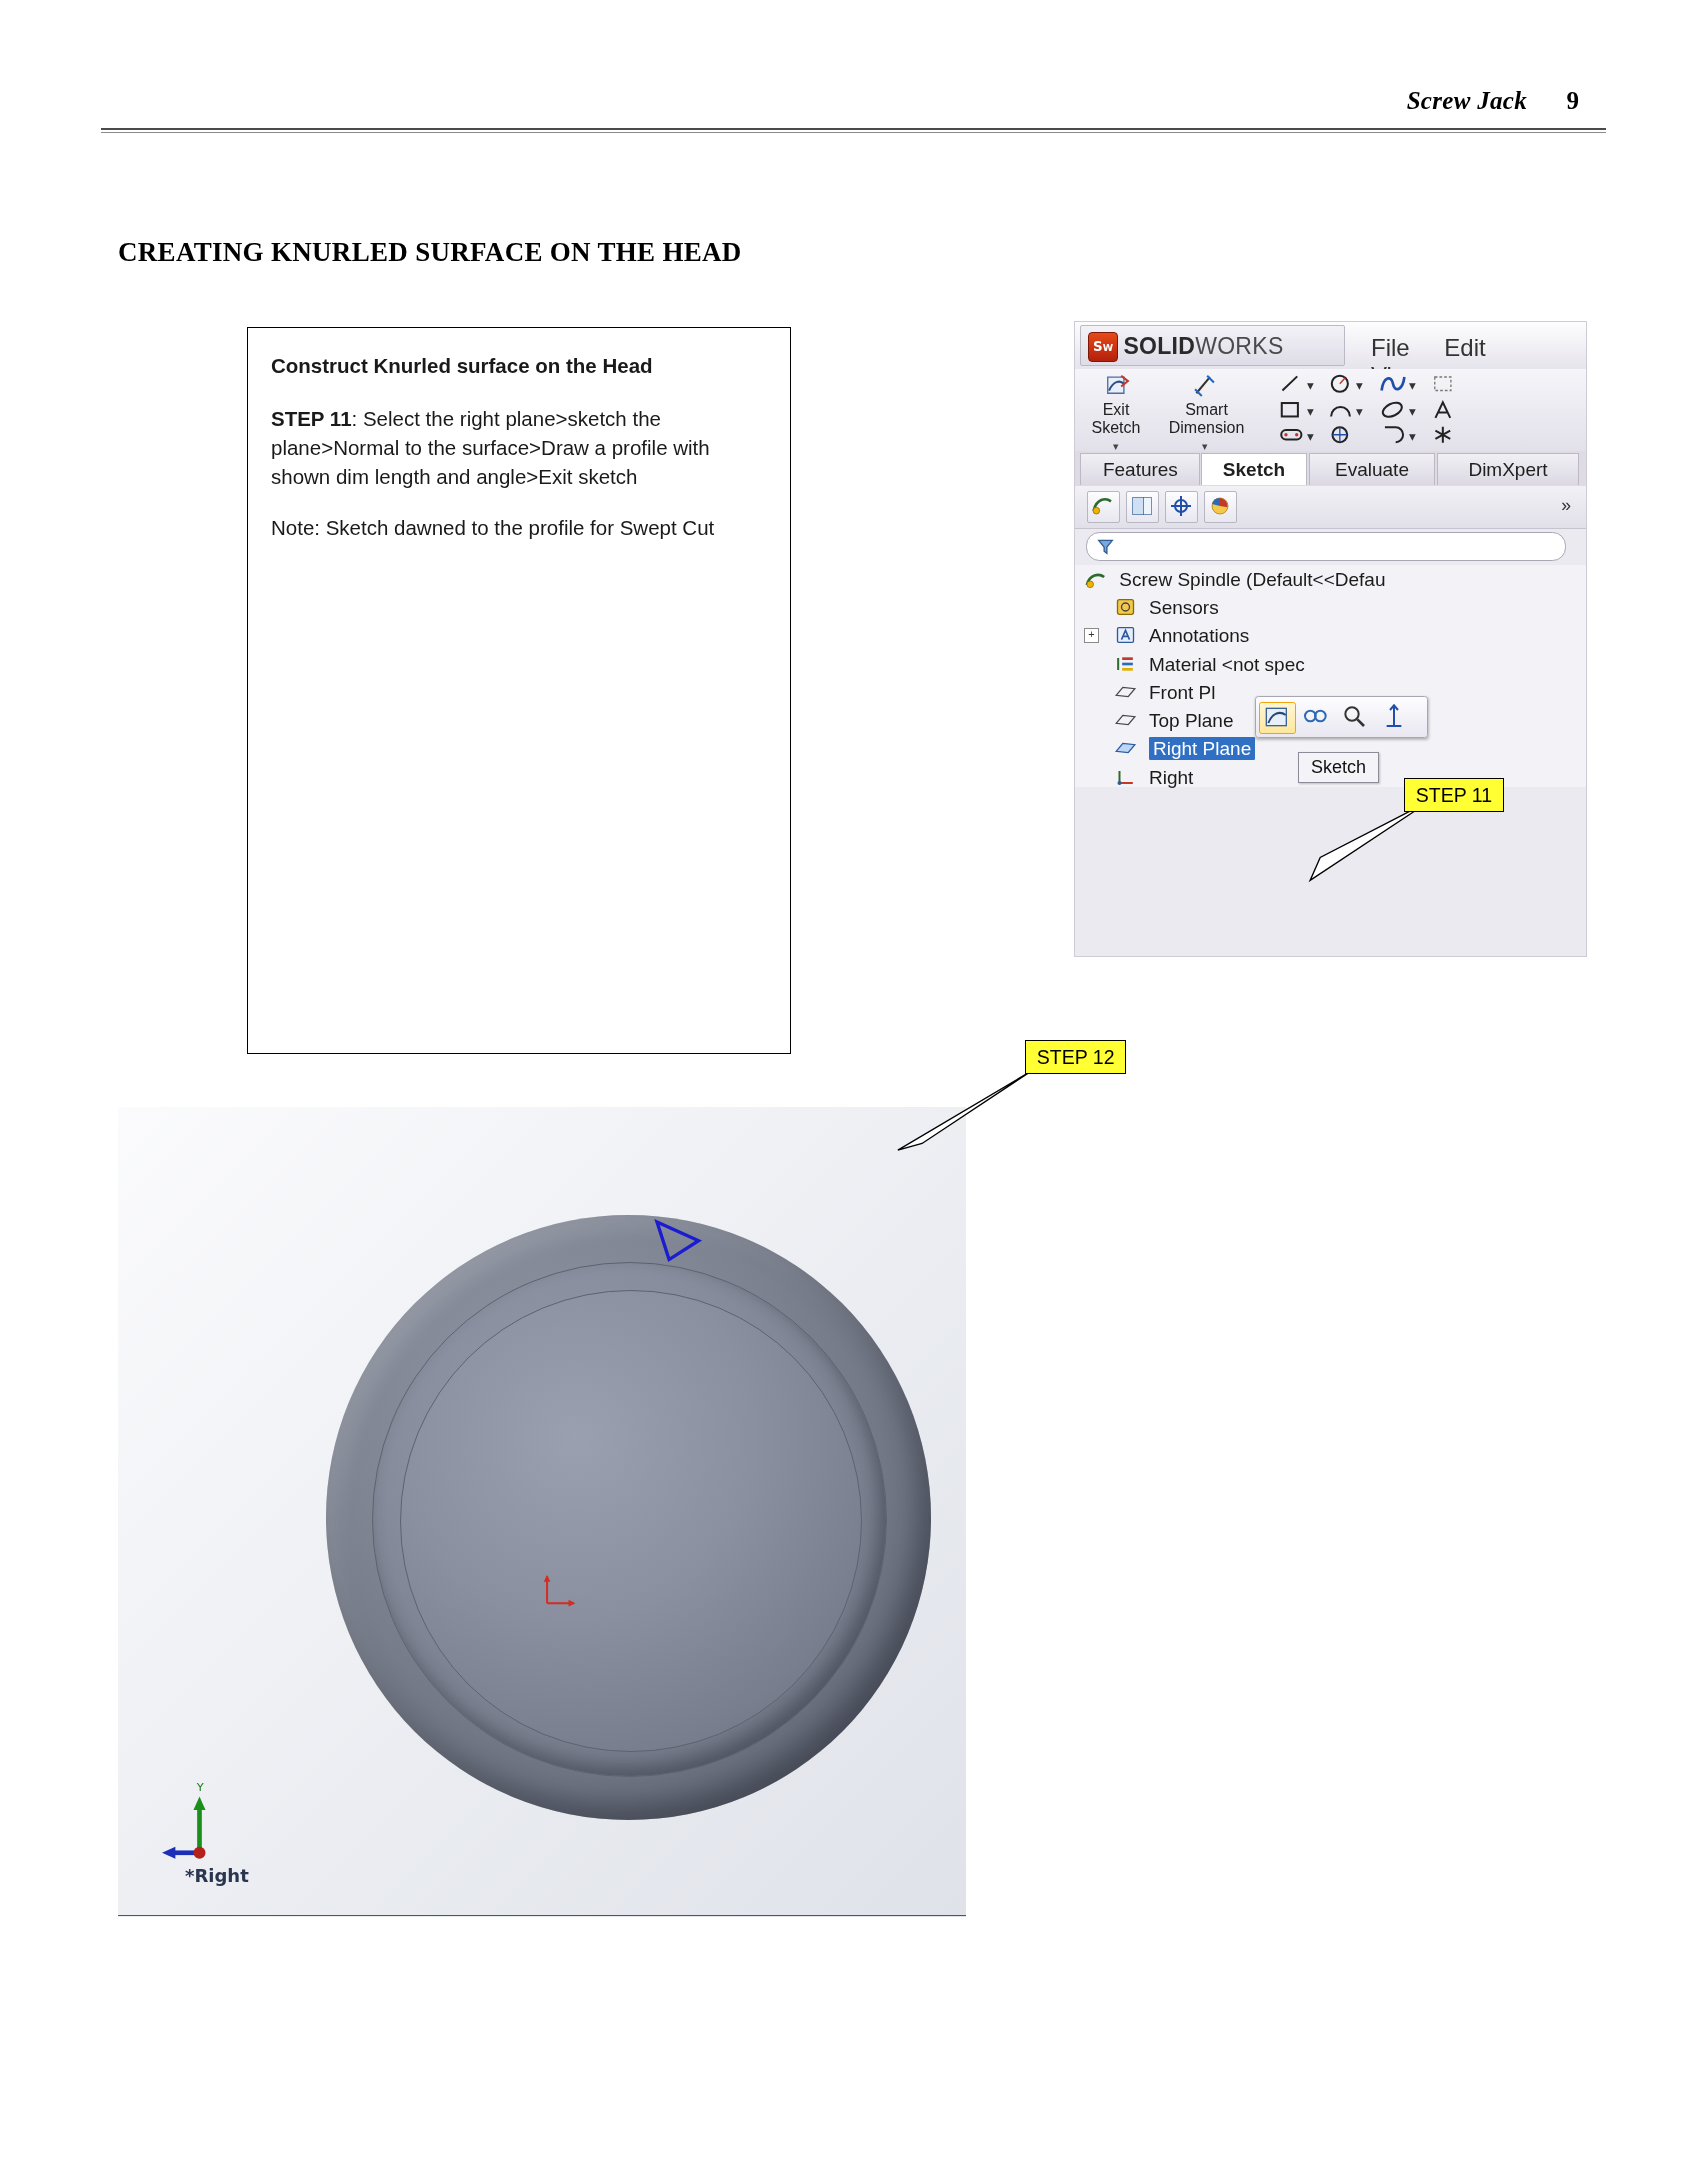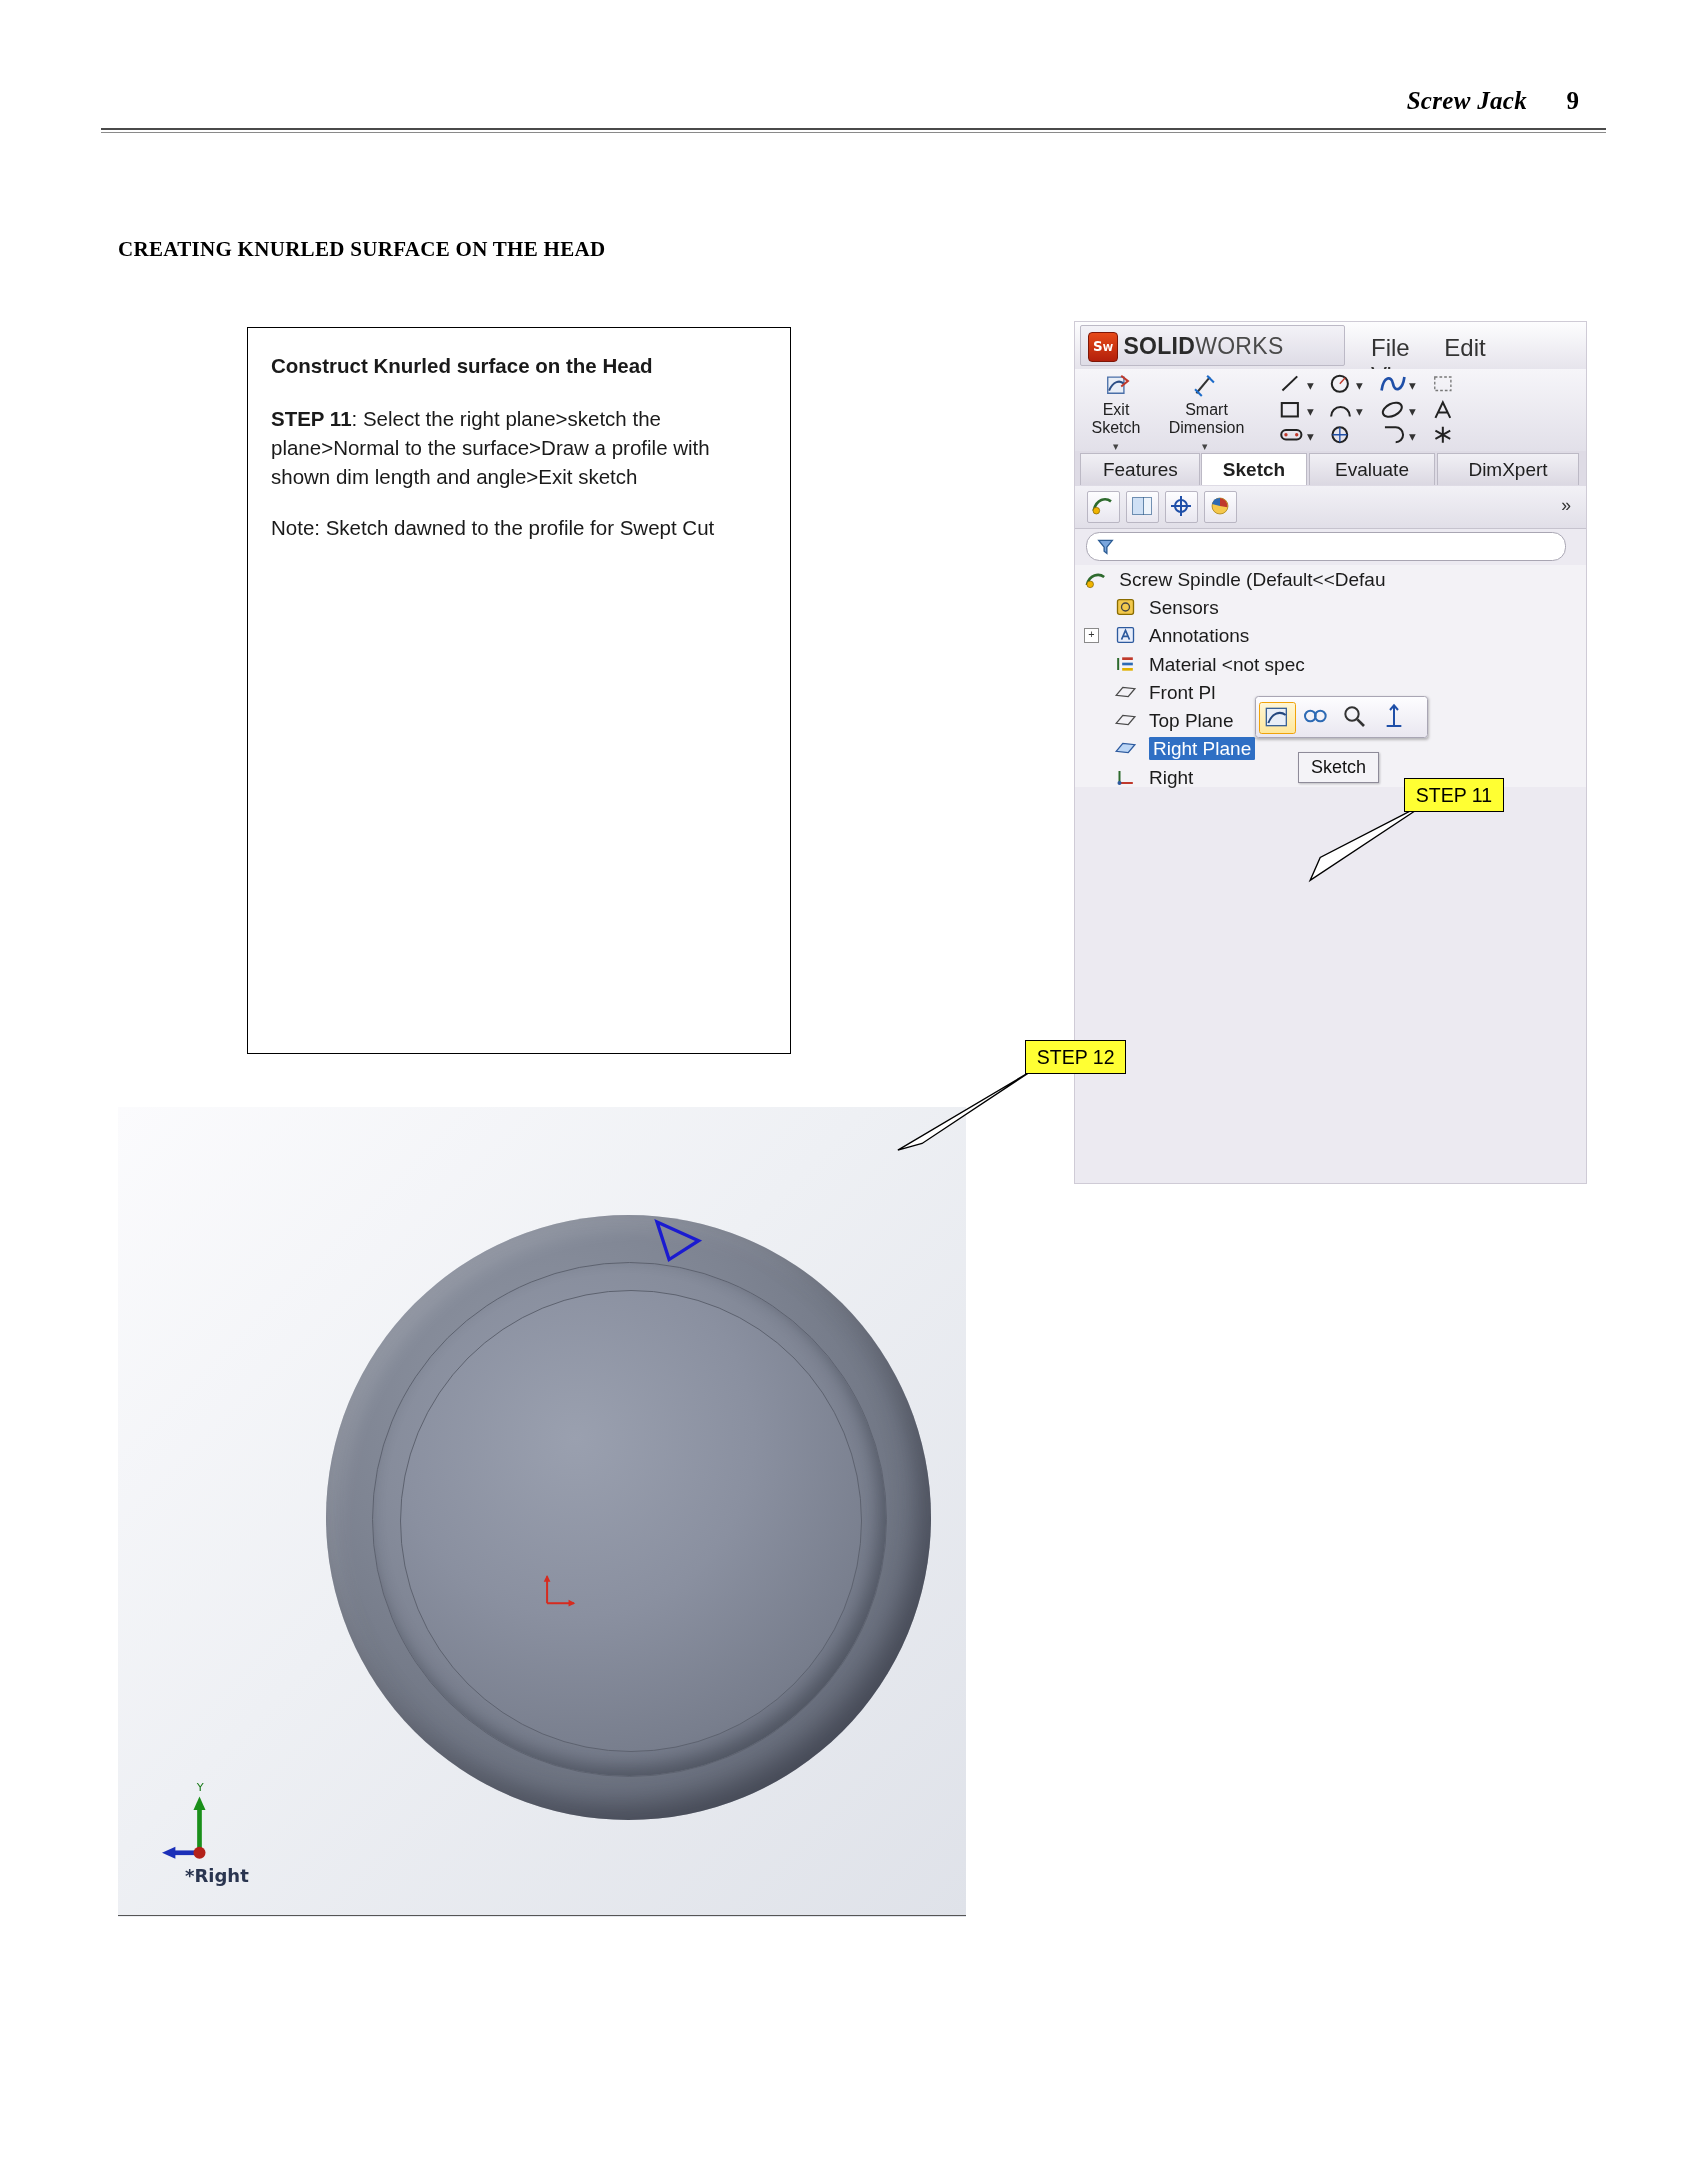--- a/index.html
+++ b/index.html
@@ -53,21 +53,21 @@
     height: 2px;
   }
 
   
   .section-heading {
     position: absolute;
     left: 118px;
     top: 237px;
     font-family: "Liberation Serif", serif;
     font-weight: bold;
-    font-size: 21px;
+    font-size: 27px;
     letter-spacing: 0.3px;
     color: #000;
   }
 
   
   .instr-box {
     position: absolute;
     left: 247px;
     top: 327px;
     width: 544px;
@@ -89,21 +89,21 @@
   }
   .instr-box b { font-weight: bold; }
   .sup { font-size: 13.4px; vertical-align: super; }
 
   
   .sw-panel {
     position: absolute;
     left: 1074px;
     top: 321px;
     width: 513px;
-    height: 863px;
+    height: 636px;
     background: #eceaf1;
     overflow: hidden;
     border: 0.7px solid #cfcbd6;
     box-sizing: border-box;
   }
   
   .sw-titlebar {
     position: absolute;
     left: 0; top: 0;
     width: 100%;

